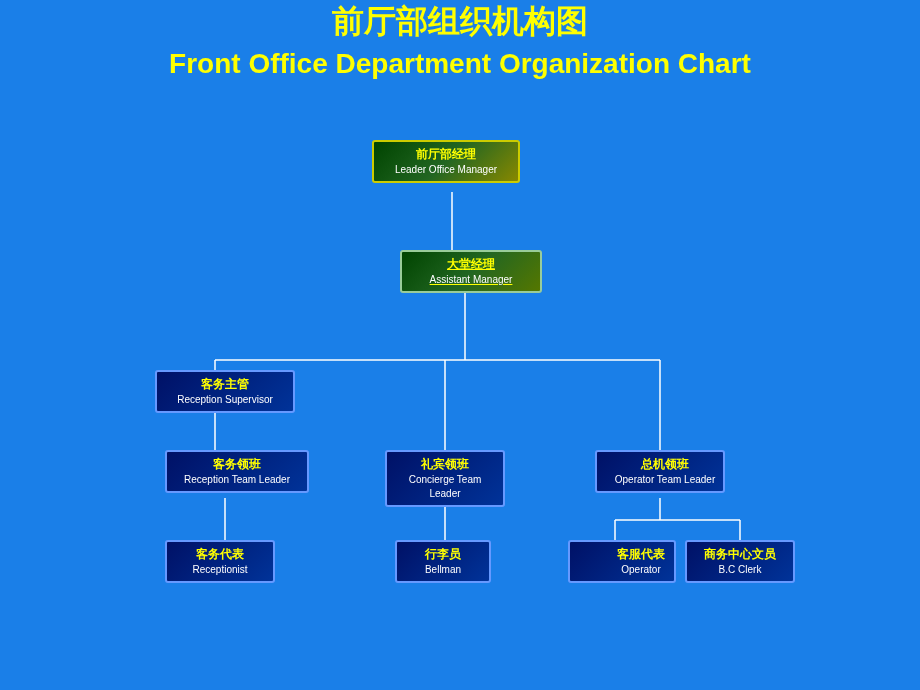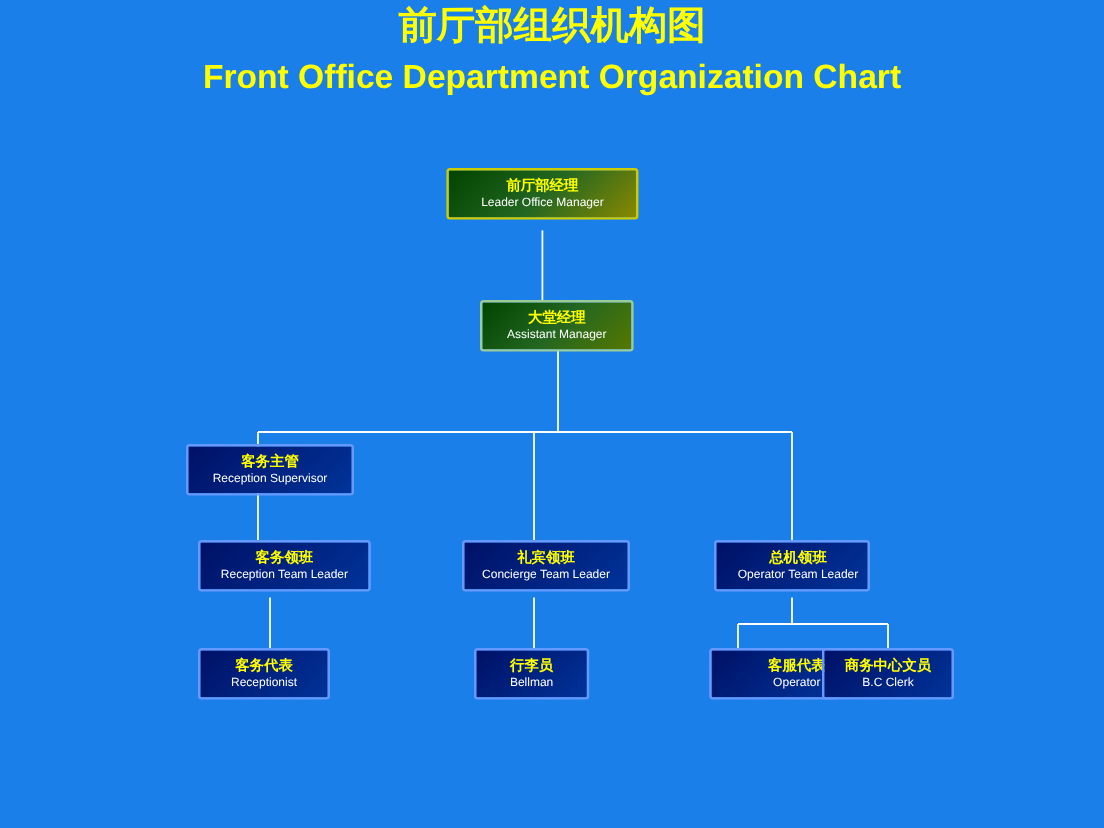--- a/index.html
+++ b/index.html
@@ -61,32 +61,33 @@
     .org-box .en {
       font-size: 10px;
       color: #ffffff;
       font-weight: normal;
     }
 
     
     .box-fom {
       left: 372px;
       top: 0px;
-      width: 160px;
+      width: 148px;
       background: linear-gradient(135deg, #004400 0%, #226622 50%, #888800 100%);
       border-color: #cccc00;
     }
 
     
     .box-am {
       left: 400px;
       top: 110px;
-      width: 128px;
+      width: 142px;
       background: linear-gradient(135deg, #004400 0%, #226622 50%, #557700 100%);
       border-color: #99cc99;
+      text-decoration: underline;
     }
 
     
     .box-rs {
       left: 155px;
       top: 230px;
       width: 140px;
       background: linear-gradient(135deg, #001166 0%, #003399 100%);
       border-color: #6699ff;
     }
@@ -106,21 +107,21 @@
       top: 400px;
       width: 110px;
       background: linear-gradient(135deg, #001166 0%, #003399 100%);
       border-color: #6699ff;
     }
 
     
     .box-ctl {
       left: 385px;
       top: 310px;
-      width: 140px;
+      width: 120px;
       background: linear-gradient(135deg, #001166 0%, #003399 100%);
       border-color: #6699ff;
     }
 
     
     .box-bel {
       left: 395px;
       top: 400px;
       width: 96px;
       background: linear-gradient(135deg, #001166 0%, #003399 100%);
@@ -132,21 +133,21 @@
       left: 595px;
       top: 310px;
       width: 130px;
       background: linear-gradient(135deg, #001166 0%, #003399 100%);
       border-color: #6699ff;
       padding-left: 16px;
     }
 
     
     .box-op {
-      left: 591px;
+      left: 568px;
       top: 400px;
       width: 108px;
       background: linear-gradient(135deg, #001166 0%, #003399 100%);
       border-color: #6699ff;
       padding-left: 44px;
     }
 
     
     .box-bc {
       left: 685px;

